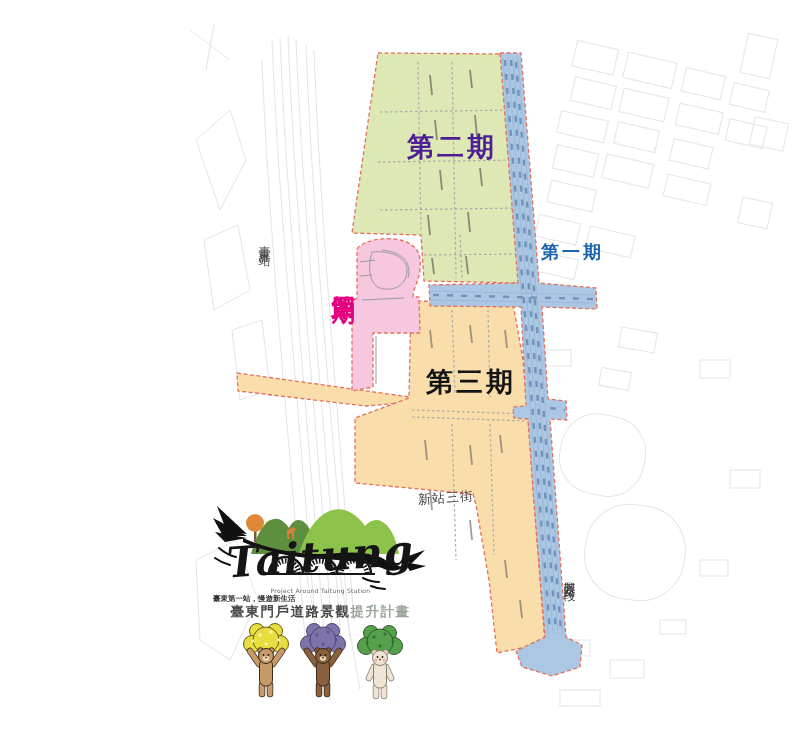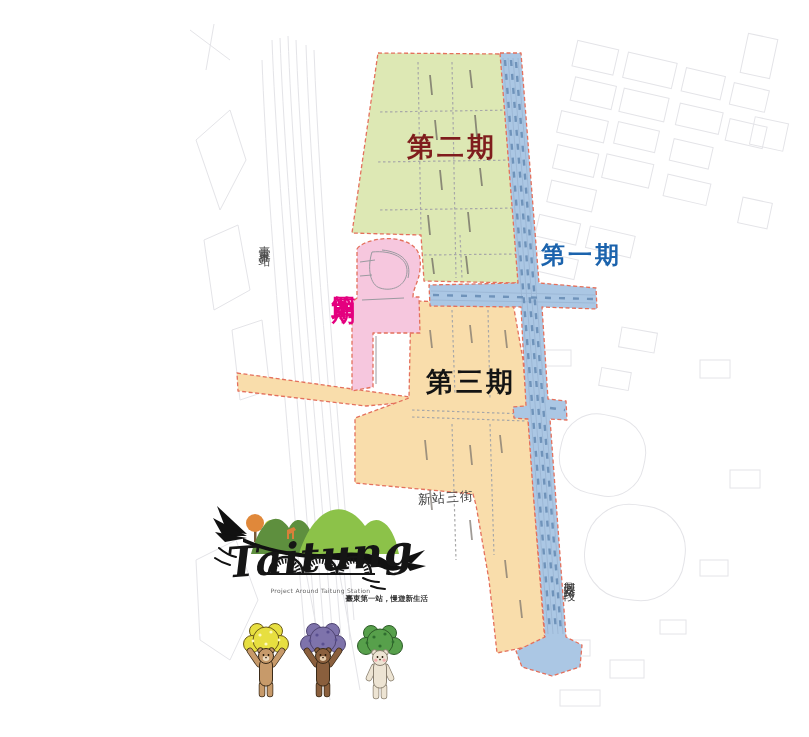--- a/index.html
+++ b/index.html
@@ -1,35 +1,35 @@
 <!DOCTYPE html>
 <html><head>
 <meta charset="utf-8">
 <style>
   html,body{margin:0;padding:0;background:#ffffff;}
   .stage{position:relative;width:809px;height:737px;background:#ffffff;overflow:hidden;
          font-family:"DejaVu Sans",sans-serif;}
   .map-svg{position:absolute;left:0;top:0;}
   .lbl{position:absolute;font-weight:700;white-space:nowrap;line-height:1.05;}
   .vert{writing-mode:vertical-rl;text-orientation:upright;}
-  .phase2-lbl{left:407px;top:133px;font-size:27px;color:#7f1d1d;letter-spacing:3px;}
-  .phase1-lbl{left:541px;top:243px;font-size:24px;color:#1b63ad;letter-spacing:3px;text-align:center;}
+  .phase2-lbl{left:407px;top:133px;font-size:27px;color:#4c1d95;letter-spacing:3px;}
+  .phase1-lbl{left:541px;top:243px;font-size:18px;color:#1b63ad;letter-spacing:3px;text-align:center;}
   .phase3-lbl{left:426px;top:368px;font-size:27px;color:#141414;letter-spacing:3px;}
   .phase4-lbl{left:330px;top:276px;font-size:24px;color:#e4007f;letter-spacing:2px;height:88px;}
   .station-lbl{left:258px;top:236px;font-size:12px;color:#4a4a4a;font-weight:400;letter-spacing:3px;height:66px;}
   .street-lbl{left:418px;top:491px;font-size:13px;color:#3a3a3a;font-weight:400;letter-spacing:1px;transform:rotate(-4deg);}
   .road-lbl{left:563px;top:572px;font-size:12px;color:#3a3a3a;font-weight:400;letter-spacing:2px;height:72px;}
   
   .logo{position:absolute;left:213px;top:492px;width:215px;height:218px;}
   .logo-art{position:absolute;left:0;top:0;}
   .wordmark{position:absolute;left:0;top:40px;width:100%;text-align:center;
             font-family:"DejaVu Serif",serif;font-style:italic;font-weight:700;
             font-size:42px;color:#151515;transform:rotate(-4deg);letter-spacing:1px;}
   .tag-en{position:absolute;left:0;top:95px;width:100%;text-align:center;font-size:6px;color:#666;letter-spacing:.3px;}
-  .tag-zh{position:absolute;left:0;top:102px;width:100%;text-align:right;font-size:7.5px;font-weight:700;color:#333;}
+  .tag-zh{position:absolute;left:0;top:102px;width:100%;text-align:left;font-size:7.5px;font-weight:700;color:#333;}
   .logo-title{position:absolute;left:0;top:111px;width:100%;text-align:center;
               font-size:13.5px;font-weight:700;letter-spacing:1.5px;}
   .logo-title .main{color:#474747;}
   .logo-title .sub{color:#9aa59b;}
   .bears{position:absolute;left:22px;top:127px;}
 </style>
 </head>
 <body>
 
 <div class="stage">
@@ -174,20 +174,23 @@
       <g stroke="#161616" fill="none">
         <path d="M56,82 A17,17 0 0 1 90,82 M90,82 A17,17 0 0 1 124,82 M124,82 A17,17 0 0 1 158,82" stroke-width="2.5"></path>
         <path d="M60,82 A13,13 0 0 1 86,82 M94,82 A13,13 0 0 1 120,82 M128,82 A13,13 0 0 1 154,82" stroke-width="5" stroke-dasharray="1.6 1.6"></path>
         <path d="M52,82 L162,82" stroke-width="2"></path>
       </g>
     </svg>
 
     <div class="wordmark">Taitung</div>
     <div class="tag-en">Project Around Taitung Station</div>
     <div class="tag-zh">臺東第一站，慢遊新生活</div>
+    <div class="logo-title">
+      <span class="main">臺東門戶道路景觀</span><span class="sub">提升計畫</span>
+    </div>
 
     <svg class="bears" width="172" height="88" viewBox="0 0 172 88">
 
       <g transform="translate(3,4)">
         <g fill="#e7df40" stroke="#6b5a18" stroke-width="1">
           <circle cx="19" cy="8" r="7.5"></circle>
             <circle cx="37" cy="8" r="7.5"></circle>
           <circle cx="14" cy="21" r="8.5"></circle>
             <circle cx="42" cy="21" r="8.5"></circle>
             <circle cx="28" cy="17" r="13"></circle>

